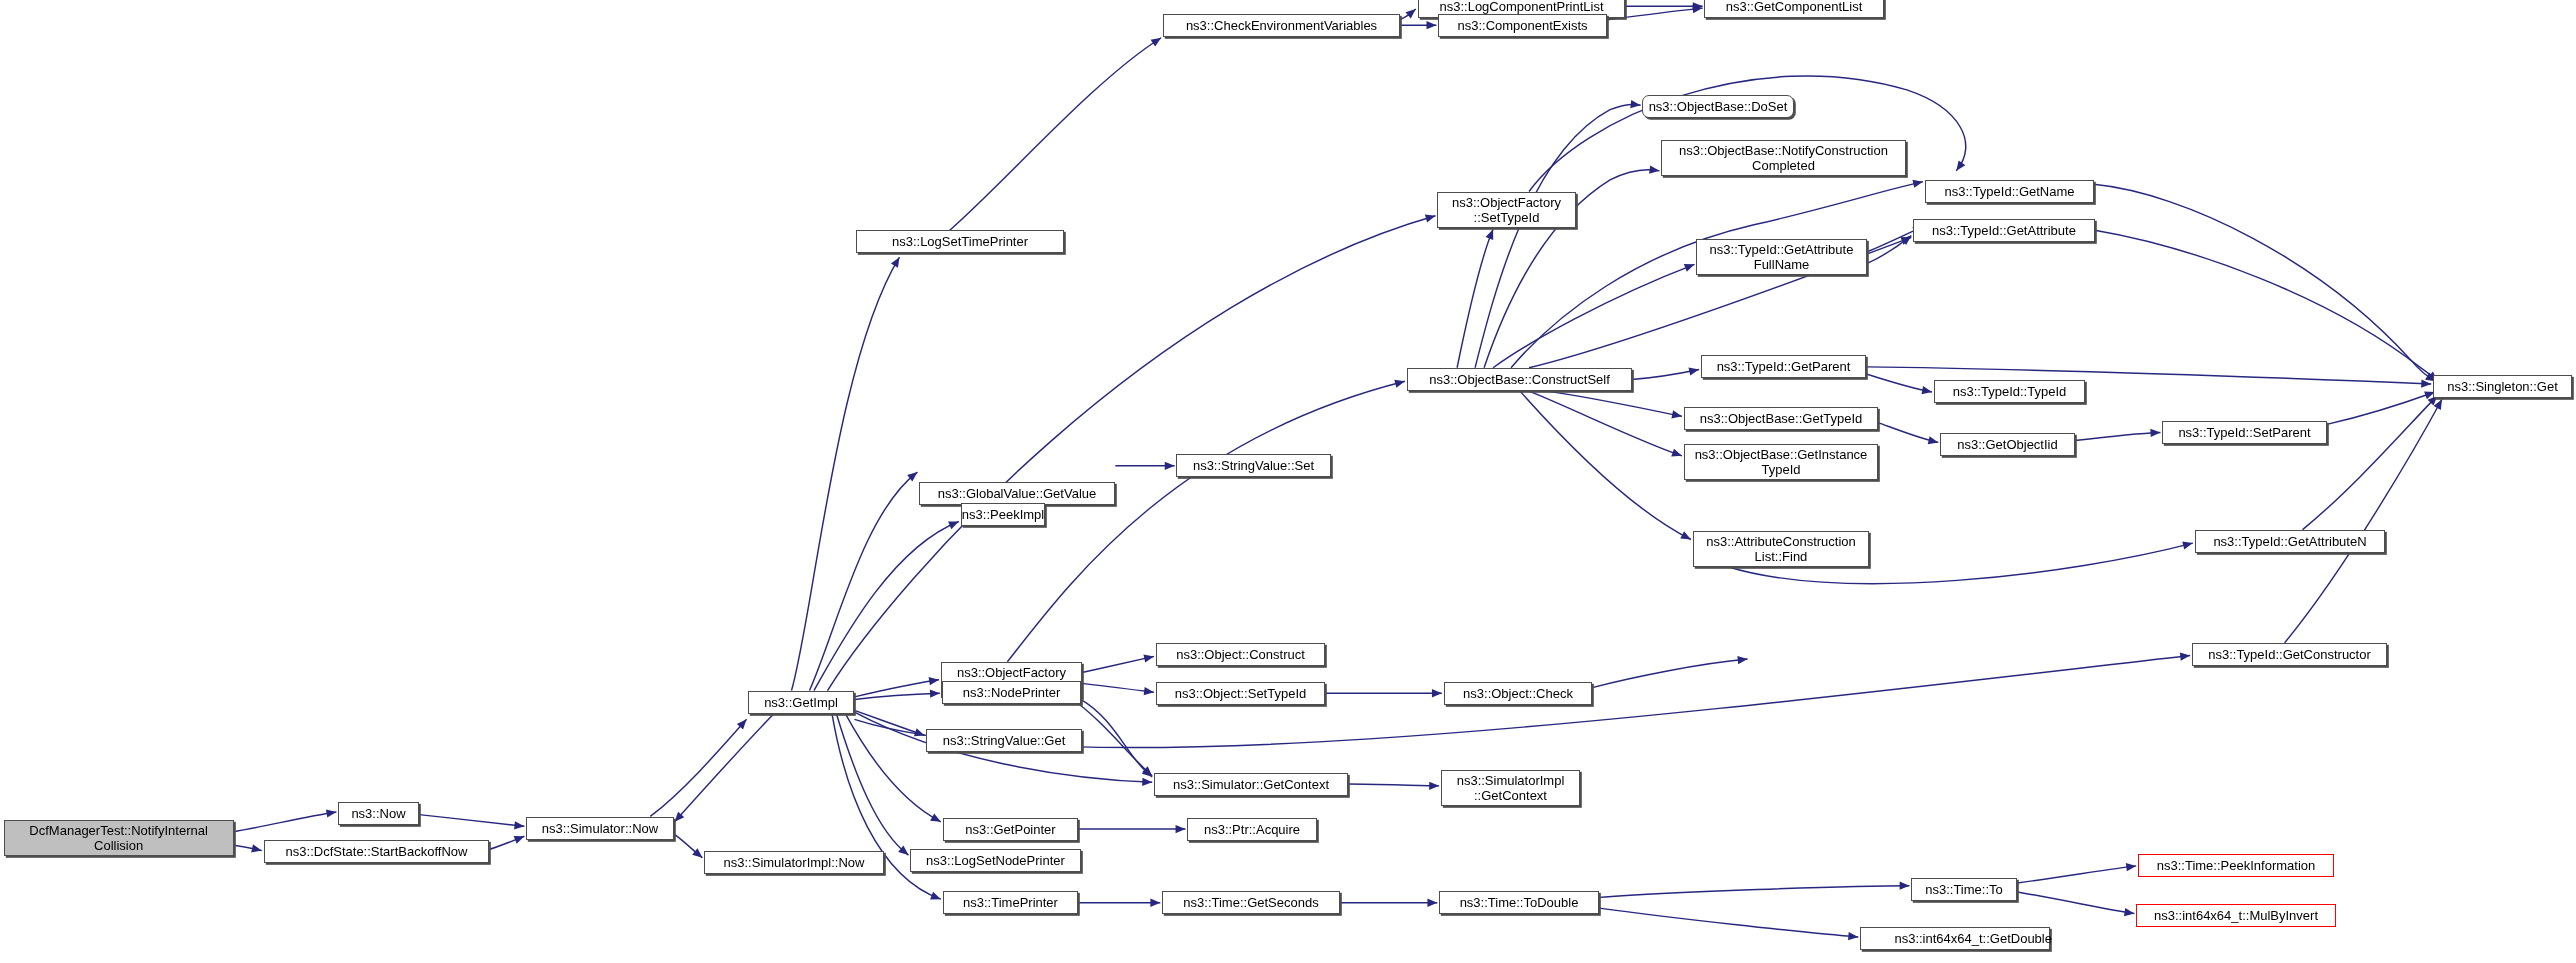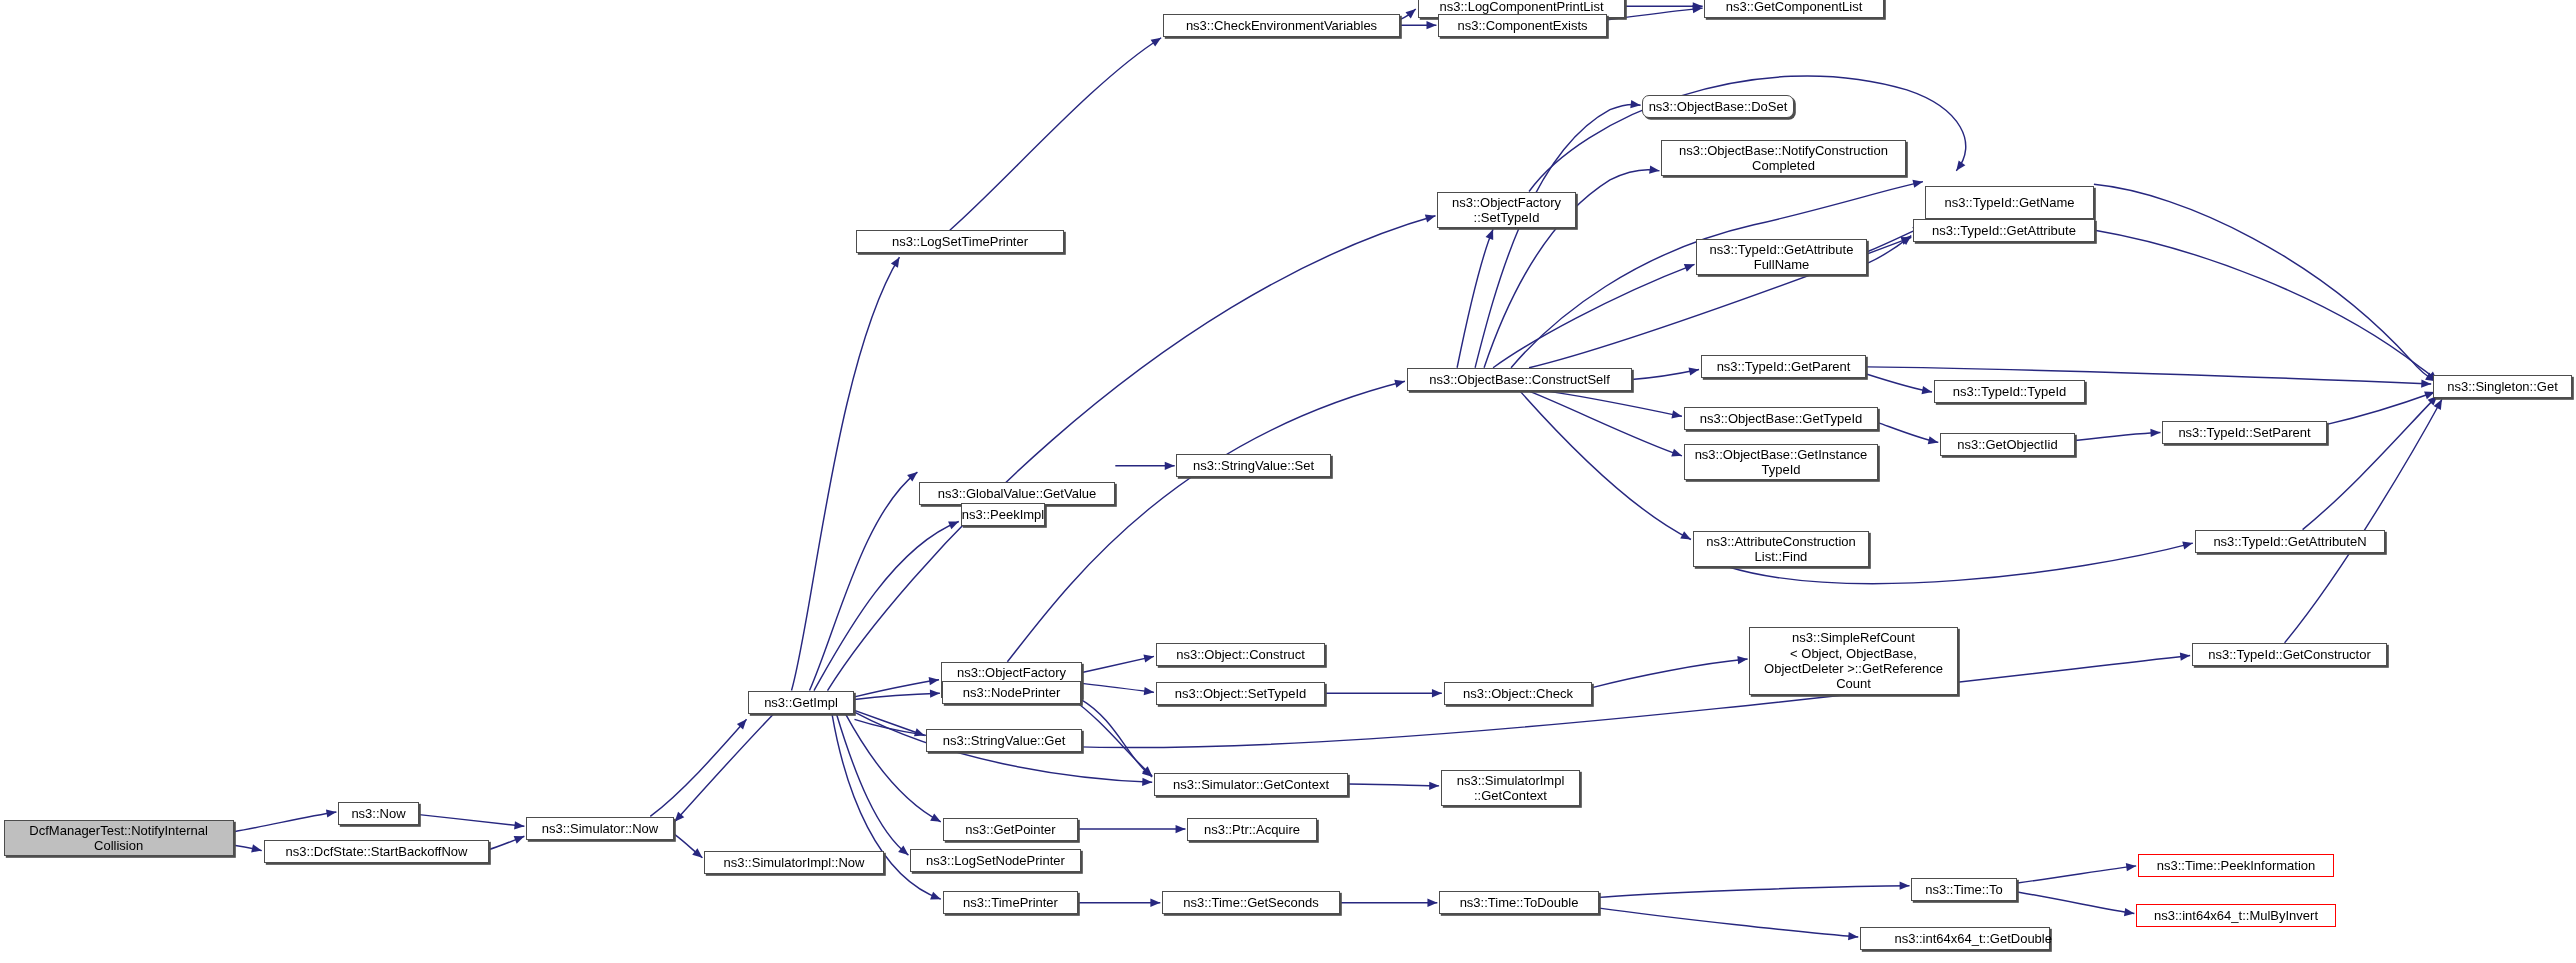--- a/index.html
+++ b/index.html
@@ -189,25 +189,21 @@
     <div class="node" style="left: 1661px; top: 140px; width: 245px; height: 36px;">ns3::ObjectBase::NotifyConstruction
 Completed</div>
     <div class="node" style="left: 1696px; top: 239px; width: 171px; height: 36px;">ns3::TypeId::GetAttribute
 FullName</div>
     <div class="node" style="left: 1701px; top: 355px; width: 165px; height: 23.4px;">ns3::TypeId::GetParent</div>
     <div class="node" style="left: 1684px; top: 407px; width: 194px; height: 23.4px;">ns3::ObjectBase::GetTypeId</div>
     <div class="node" style="left: 1684px; top: 444px; width: 194px; height: 36px;">ns3::ObjectBase::GetInstance
 TypeId</div>
     <div class="node" style="left: 1693px; top: 531px; width: 176px; height: 36px;">ns3::AttributeConstruction
 List::Find</div>
-    <div class="node" style="left: 1749px; top: 627px; width: 209px; height: 68px;">ns3::SimpleRefCount
-&lt; Object, ObjectBase,
-ObjectDeleter &gt;::GetReference
-Count</div>
-    <div class="node" style="left: 1925px; top: 186px; width: 169px; height: 33px;">ns3::TypeId::GetName</div>
+    <div class="node" style="left: 1925px; top: 180px; width: 169px; height: 23px;">ns3::TypeId::GetName</div>
     <div class="node" style="left: 1913px; top: 219px; width: 182px; height: 23.4px;">ns3::TypeId::GetAttribute</div>
     <div class="node" style="left: 1934px; top: 380px; width: 151px; height: 23.4px;">ns3::TypeId::TypeId</div>
     <div class="node" style="left: 1940px; top: 433px; width: 135px; height: 23.4px;">ns3::GetObjectIid</div>
     <div class="node" style="left: 2162px; top: 421px; width: 165px; height: 23.4px;">ns3::TypeId::SetParent</div>
     <div class="node" style="left: 2195px; top: 530px; width: 190px; height: 23.4px;">ns3::TypeId::GetAttributeN</div>
     <div class="node" style="left: 2192px; top: 643px; width: 195px; height: 23.4px;">ns3::TypeId::GetConstructor</div>
     <div class="node" style="left: 2433px; top: 375px; width: 139px; height: 23.4px;">ns3::Singleton::Get</div>
     <div class="node" style="left: 1911px; top: 878px; width: 106px; height: 23.4px;">ns3::Time::To</div>
     <div class="node" style="left: 1860px; top: 927px; width: 190px; height: 23.4px; padding-left: 40px;">ns3::int64x64_t::GetDouble</div>
     <div class="node red" style="left: 2138px; top: 854px; width: 196px; height: 23.4px;">ns3::Time::PeekInformation</div>

